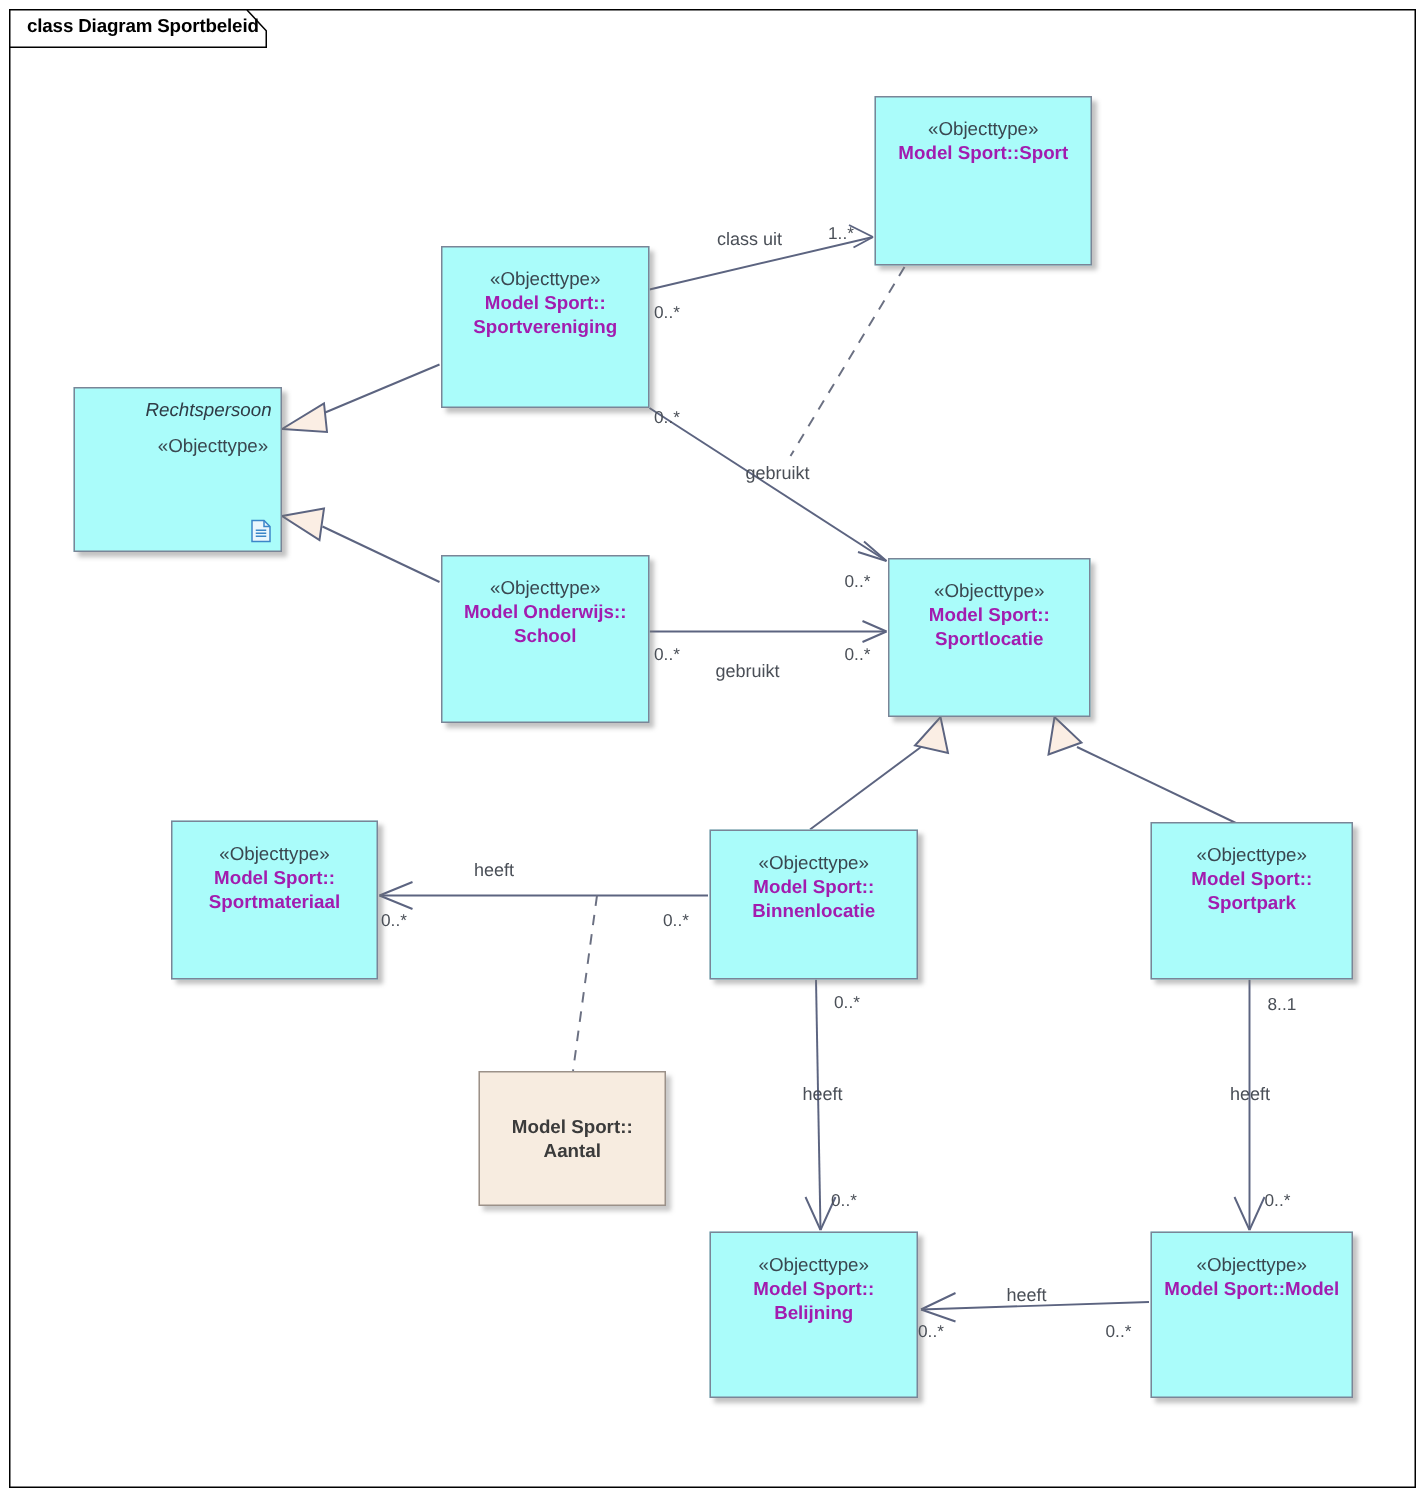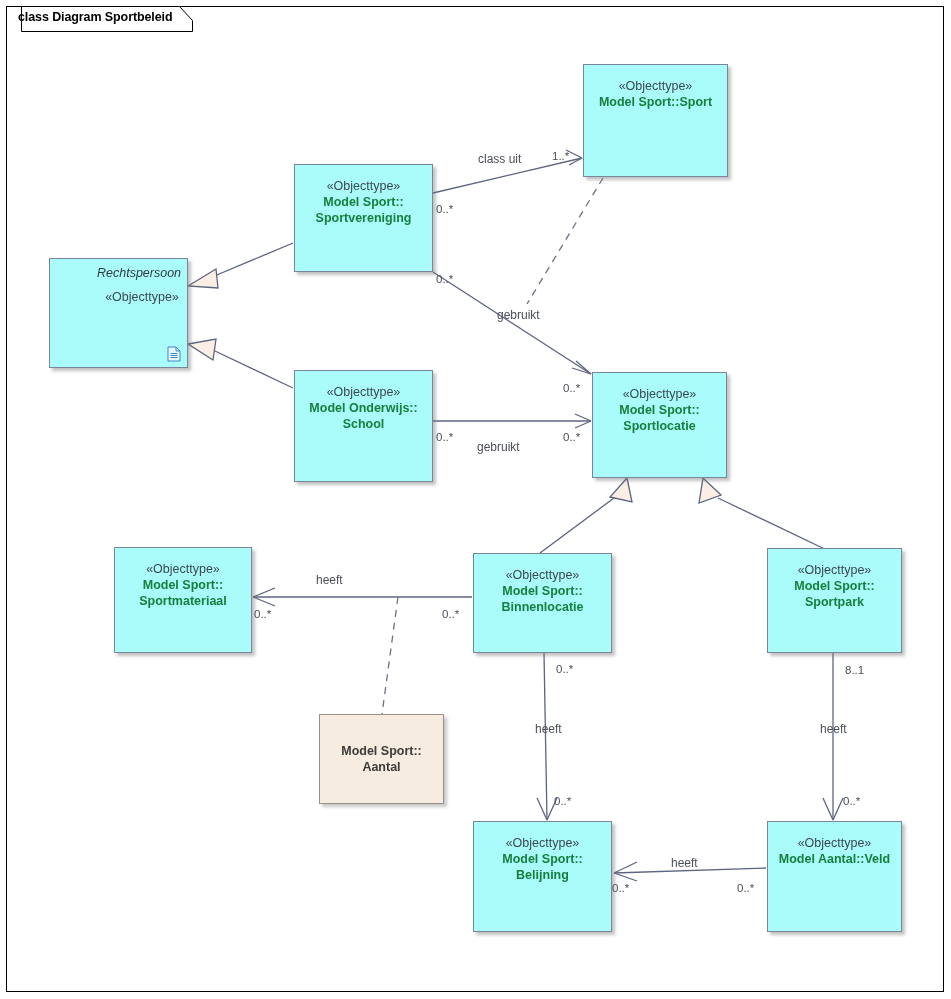--- a/index.html
+++ b/index.html
@@ -24,21 +24,20 @@
     border:1px solid #000000;
     box-sizing:border-box;
     background:transparent;
   }
   .frame-tab{
     position:absolute;
     left:6px; top:6px;
     height:26px;
     box-sizing:border-box;
     overflow:visible;
-    padding-left:15px;
   }
   .frame-tab svg{display:block;}
   .frame-tab-label{
     position:absolute;
     left:12px; top:4px;
     font-size:12.5px;
     font-weight:bold;
     color:#000000;
     white-space:nowrap;
     letter-spacing:-0.1px;
@@ -86,21 +85,21 @@
   .cls .stereo{
     font-size:12.5px;
     color:#3a4750;
     margin-top:13px;
     line-height:16px;
     white-space:nowrap;
   }
   .cls .nm{
     font-size:12.5px;
     font-weight:bold;
-    color:#15803d;
+    color:#a21caf;
     line-height:16px;
     white-space:pre-line;
   }
 
   
   .cls.abstract{
     align-items:stretch;
     text-align:center;
     padding-left:47px;
   }
@@ -307,21 +306,21 @@
   </div>
 
   <div class="cls" style="left:473px; top:821px; width:139px; height:111px;">
     <div class="stereo">«Objecttype»</div>
     <div class="nm">Model Sport::
 Belijning</div>
   </div>
 
   <div class="cls" style="left:767px; top:821px; width:135px; height:111px;">
     <div class="stereo">«Objecttype»</div>
-    <div class="nm">Model Aantal::Veld</div>
+    <div class="nm">Model Sport::Model</div>
   </div>
 
   <div class="note" style="left:319px; top:714px; width:125px; height:90px;">
     <div class="nm">Model Sport::
 Aantal</div>
   </div>
 
   <div class="lbl" style="left:478px; top:152px;">class uit</div>
   <div class="mult" style="left:552px; top:150px;">1..*</div>
   <div class="mult" style="left:436px; top:203px;">0..*</div>

